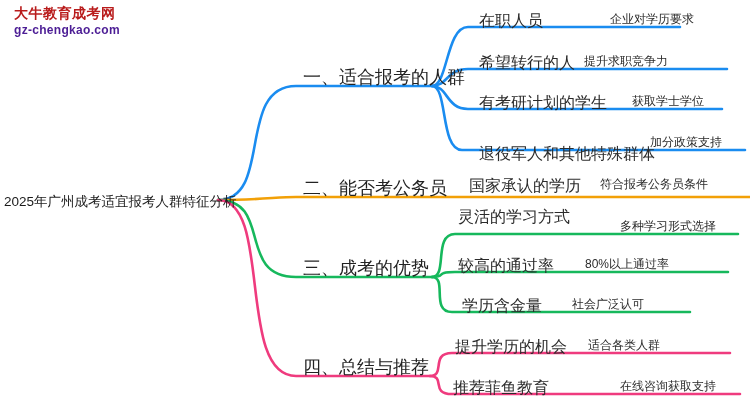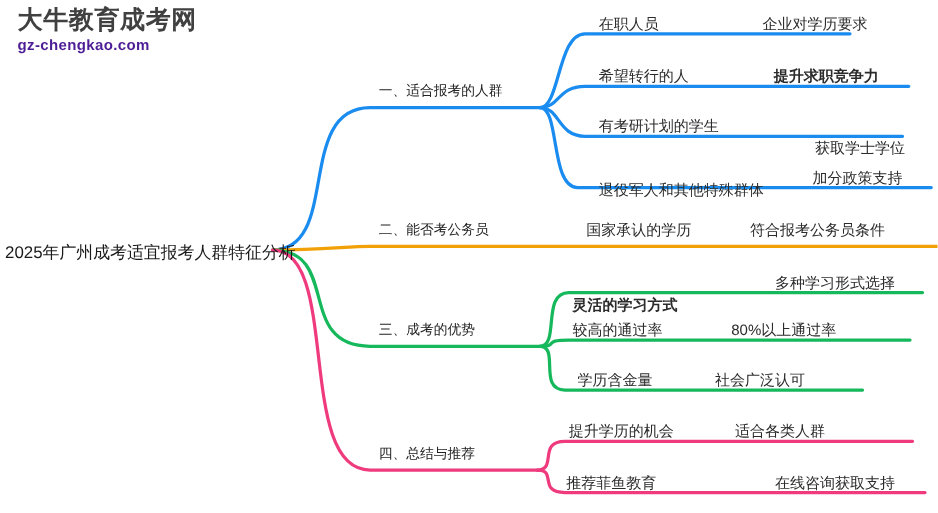--- a/index.html
+++ b/index.html
@@ -36,23 +36,23 @@
     height: 46px;
     flex: 0 0 46px;
   }
   .logo-text-block {
     display: flex;
     flex-direction: column;
     justify-content: center;
     line-height: 1;
   }
   .logo-title {
-    font-size: 20px;
+    font-size: 14px;
     font-weight: bold;
-    color: #404040;
+    color: #b91c1c;
     letter-spacing: 0.5px;
     white-space: nowrap;
   }
   .logo-sub {
     font-size: 12px;
     font-weight: bold;
     color: #4c1d95;
     letter-spacing: 0.3px;
     margin-top: 4px;
     white-space: nowrap;
@@ -63,25 +63,25 @@
     white-space: nowrap;
     color: #262626;
     font-family: "Liberation Sans", "DejaVu Sans", sans-serif;
   }
   .root-node {
     font-size: 13.5px;
     color: #1a1a1a;
     letter-spacing: 0px;
   }
   .branch-node {
-    font-size: 11px;
+    font-size: 18px;
     color: #222222;
   }
   .leaf-node {
-    font-size: 12px;
+    font-size: 16px;
     color: #2b2b2b;
   }
   .sub-node {
     font-size: 12px;
     color: #2b2b2b;
   }
 </style>
 </head>
 <body>
 
@@ -107,32 +107,32 @@
     <path d="M 430 376 C 446 376 430 353 452 353 L 730 353" fill="none" stroke="#ef3b7e" stroke-width="2.6" stroke-linecap="round"></path>
     <path d="M 430 376 C 446 376 430 394 452 394 L 740 394" fill="none" stroke="#ef3b7e" stroke-width="2.6" stroke-linecap="round"></path>
   </svg>
 
 <div class="node root-node" style="left:4px; top:193px;">2025年广州成考适宜报考人群特征分析</div>
 
 <div class="node branch-node" style="left:303px; top:65px;">一、适合报考的人群</div>
 <div class="node leaf-node" style="left:479px; top:11px;">在职人员</div>
 <div class="node sub-node" style="left:610px; top:11px;">企业对学历要求</div>
 <div class="node leaf-node" style="left:479px; top:53px;">希望转行的人</div>
-<div class="node sub-node" style="left:619px; top:53px;font-weight:bold;">提升求职竞争力</div>
+<div class="node sub-node" style="left:584px; top:53px;">提升求职竞争力</div>
 <div class="node leaf-node" style="left:479px; top:93px;">有考研计划的学生</div>
-<div class="node sub-node" style="left:652px; top:93px;margin-top:17px;">获取学士学位</div>
+<div class="node sub-node" style="left:632px; top:93px;">获取学士学位</div>
 <div class="node leaf-node" style="left:479px; top:144px;">退役军人和其他特殊群体</div>
 <div class="node sub-node" style="left:650px; top:134px;">加分政策支持</div>
 
 <div class="node branch-node" style="left:303px; top:176px;">二、能否考公务员</div>
 <div class="node leaf-node" style="left:469px; top:176px;">国家承认的学历</div>
 <div class="node sub-node" style="left:600px; top:176px;">符合报考公务员条件</div>
 
 <div class="node branch-node" style="left:303px; top:256px;">三、成考的优势</div>
-<div class="node leaf-node" style="left:458px; top:236px;font-weight:bold;">灵活的学习方式</div>
+<div class="node leaf-node" style="left:458px; top:207px;">灵活的学习方式</div>
 <div class="node sub-node" style="left:598px; top:218px;margin-left:22px;">多种学习形式选择</div>
 <div class="node leaf-node" style="left:458px; top:256px;">较高的通过率</div>
 <div class="node sub-node" style="left:585px; top:256px;">80%以上通过率</div>
 <div class="node leaf-node" style="left:462px; top:296px;">学历含金量</div>
 <div class="node sub-node" style="left:572px; top:296px;">社会广泛认可</div>
 
 <div class="node branch-node" style="left:303px; top:355px;text-align:center;">四、总结与推荐</div>
 <div class="node leaf-node" style="left:455px; top:337px;">提升学历的机会</div>
 <div class="node sub-node" style="left:588px; top:337px;">适合各类人群</div>
 <div class="node leaf-node" style="left:453px; top:378px;text-align:right;">推荐菲鱼教育</div>

